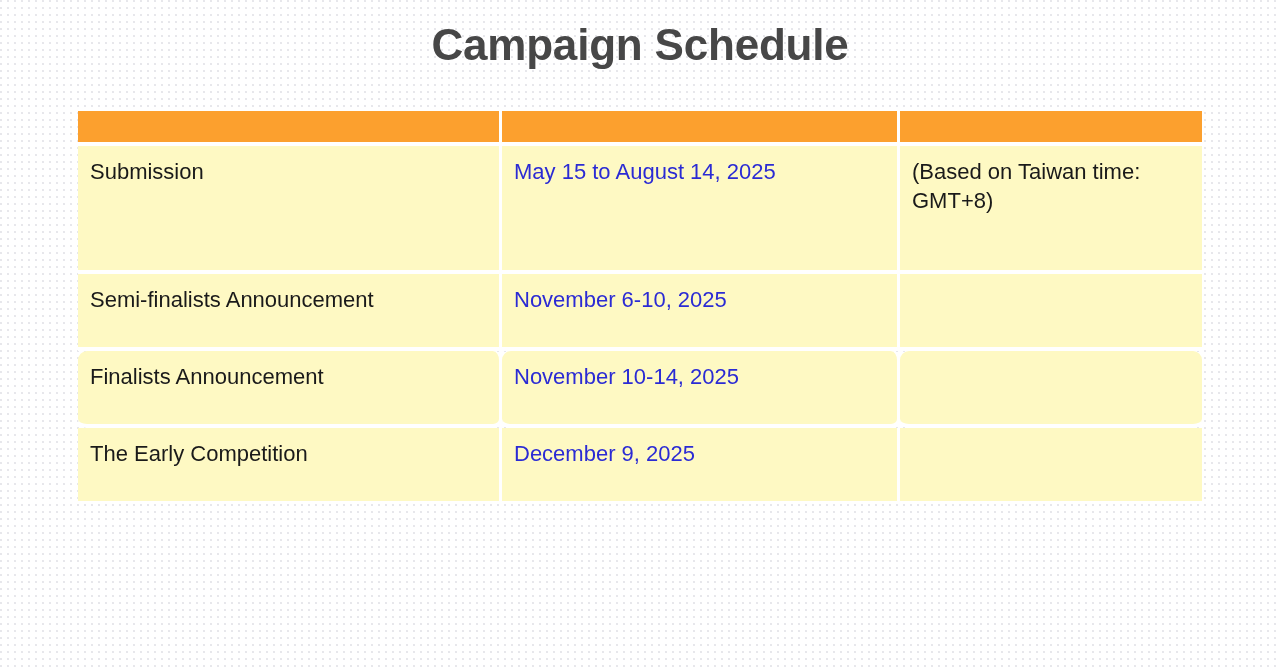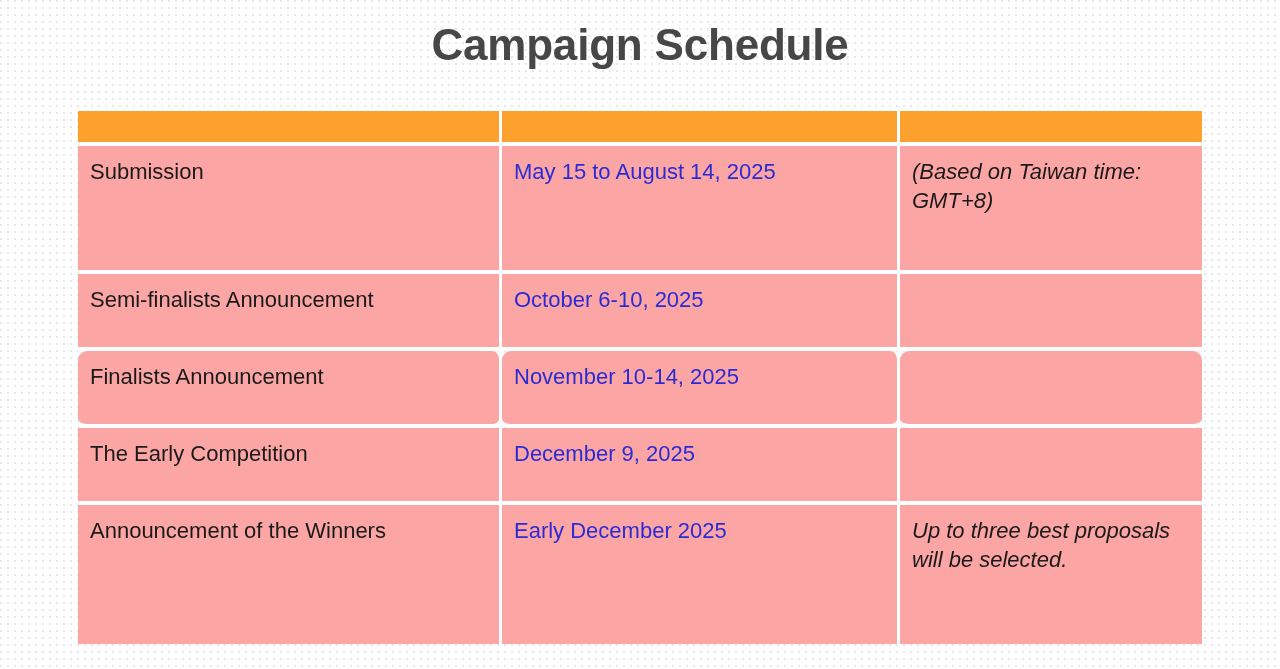--- a/index.html
+++ b/index.html
@@ -74,21 +74,21 @@
   }
 
   
   .gap-row td {
     height: 4px;
     background: transparent;
   }
 
   
   .body-row td {
-    background: #fca5a5;
+    background: #fef9c3;
     border-right: 3px solid #ffffff;
     border-bottom: 4px solid #ffffff;
     padding: 11px 19px 11px 12px;
     font-size: 22px;
     line-height: 29px;
     color: #1a1a1a;
     font-weight: normal;
   }
   .body-row td:last-child {
     border-right: 0;
@@ -97,21 +97,20 @@
     border-bottom: 0;
   }
 
   .body-row td.date-cell {
     color: #2b2bd4;
     font-weight: normal;
   }
 
   .body-row td.note-cell {
     color: #1a1a1a;
-    font-style: italic;
   }
 
   
   .row-h-1 td { height: 102px; }
   .row-h-2 td { height: 51px; }
   .row-h-3 td { height: 51px; border-radius: 9px; }
   .row-h-4 td { height: 51px; }
   .row-h-5 td { height: 117px; }
 </style>
 </head>
@@ -142,38 +141,33 @@
     <tbody>
 
       <tr class="body-row row-h-1">
         <td class="milestone-cell">Submission</td>
         <td class="date-cell">May 15 to August 14, 2025</td>
         <td class="note-cell">(Based on Taiwan time: GMT+8)</td>
       </tr>
 
       <tr class="body-row row-h-2">
         <td class="milestone-cell">Semi-finalists Announcement</td>
-        <td class="date-cell">October 6-10, 2025</td>
+        <td class="date-cell">November 6-10, 2025</td>
         <td class="note-cell"></td>
       </tr>
 
       <tr class="body-row row-h-3">
         <td class="milestone-cell">Finalists Announcement</td>
         <td class="date-cell">November 10-14, 2025</td>
         <td class="note-cell"></td>
       </tr>
 
       <tr class="body-row row-h-4">
         <td class="milestone-cell">The Early Competition</td>
         <td class="date-cell">December 9, 2025</td>
         <td class="note-cell"></td>
       </tr>
 
-      <tr class="body-row row-h-5">
-        <td class="milestone-cell">Announcement of the Winners</td>
-        <td class="date-cell">Early December 2025</td>
-        <td class="note-cell">Up to three best proposals will be selected.</td>
-      </tr>
 
     </tbody>
   </table>
 
 </div>
 
 </body></html>

